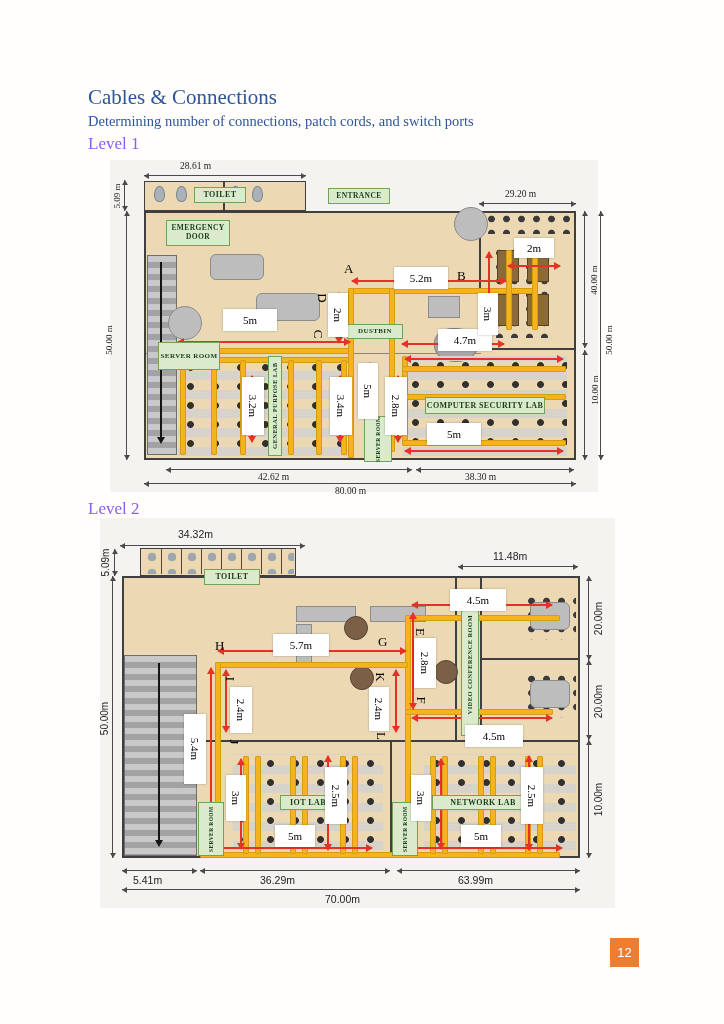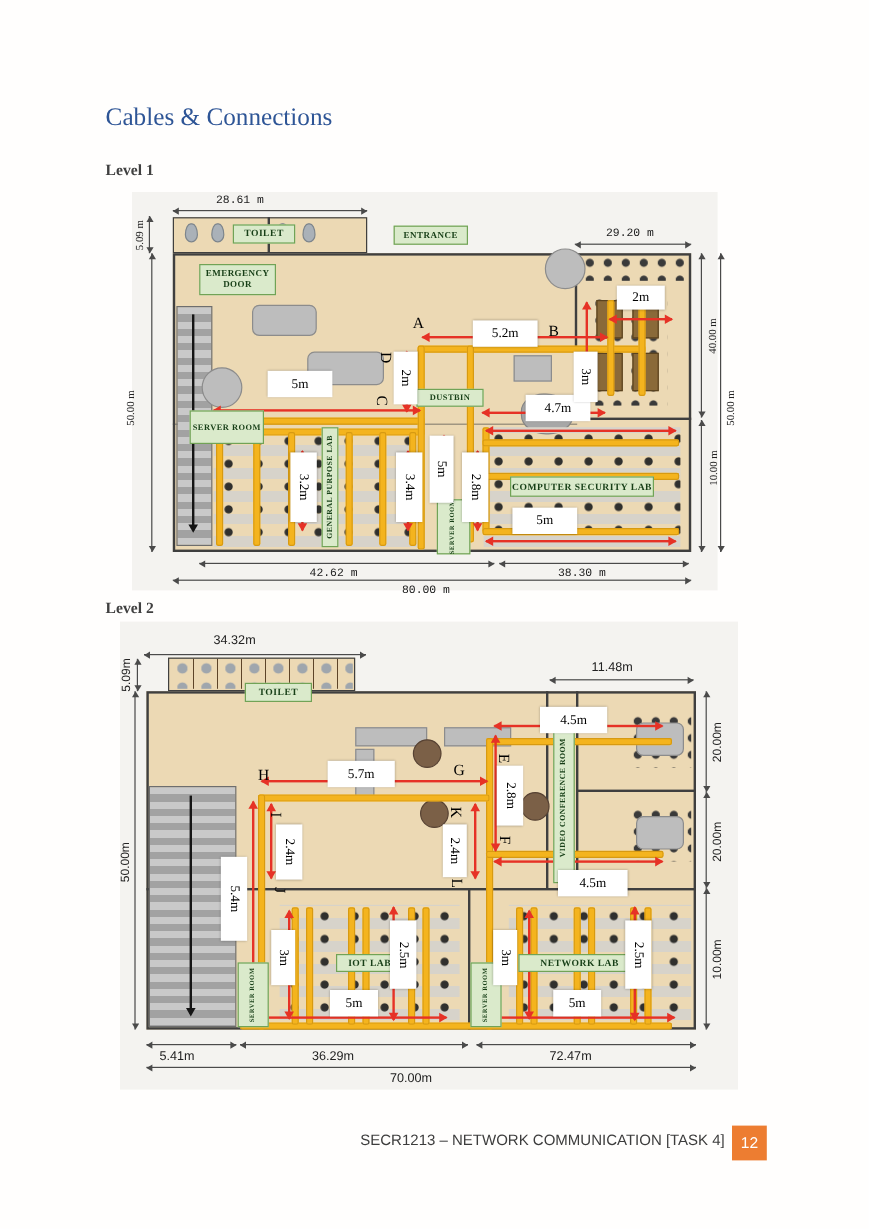--- a/index.html
+++ b/index.html
@@ -1,20 +1,20 @@
 <!DOCTYPE html>
 <html><head>
 <meta charset="utf-8">
 <style>
   html,body{margin:0;padding:0;background:#fff;}
   .page{position:relative;width:724px;height:1024px;background:#fffefd;overflow:hidden;
         font-family:"Liberation Serif",serif;}
   .title{position:absolute;left:88px;top:85px;font-size:21px;color:#2e5596;text-align:center;}
   .subtitle{position:absolute;left:88px;top:113px;font-size:14.5px;color:#2e5596;}
-  .lvl{position:absolute;left:88px;font-size:13px;color:#404040;font-weight:bold;}
+  .lvl{position:absolute;left:88px;font-size:17px;color:#8b5cf6;}
   .plan{position:absolute;background:#f4f3f0;}
   .floor{position:absolute;background:#ecd9b4;border:2px solid #3f3f3f;box-sizing:border-box;}
   .wall{position:absolute;background:#3f3f3f;}
   .stairs{position:absolute;background:repeating-linear-gradient(180deg,#c9c9c9 0 6px,#a2a2a2 6px 12px);
           border:1.5px solid #6e6e6e;box-sizing:border-box;}
   .sarrow{position:absolute;width:2px;background:#151515;}
   .sarrow::after{content:"";position:absolute;bottom:-6px;left:-3px;border:4px solid transparent;border-top:7px solid #151515;}
   .desks{position:absolute;background-image:radial-gradient(circle,#30302e 3px,rgba(0,0,0,0) 3.8px),
          repeating-linear-gradient(0deg,#d7d3ca 0 9px,rgba(0,0,0,0) 9px 19px);
          background-size:25px 19px,auto;}
@@ -42,21 +42,21 @@
   .meas.v::before{top:-1px;left:-3px;border-left:4px solid transparent;border-right:4px solid transparent;border-bottom:7px solid #e63226;}
   .meas.v::after{bottom:-1px;left:-3px;border-left:4px solid transparent;border-right:4px solid transparent;border-top:7px solid #e63226;}
   .dim{position:absolute;background:#4a4a4a;}
   .dim.h{height:1px;} .dim.v{width:1px;}
   .dim::before,.dim::after{content:"";position:absolute;width:0;height:0;}
   .dim.h::before{left:0;top:-2.5px;border-top:3px solid transparent;border-bottom:3px solid transparent;border-right:5px solid #4a4a4a;}
   .dim.h::after{right:0;top:-2.5px;border-top:3px solid transparent;border-bottom:3px solid transparent;border-left:5px solid #4a4a4a;}
   .dim.v::before{top:0;left:-2.5px;border-left:3px solid transparent;border-right:3px solid transparent;border-bottom:5px solid #4a4a4a;}
   .dim.v::after{bottom:0;left:-2.5px;border-left:3px solid transparent;border-right:3px solid transparent;border-top:5px solid #4a4a4a;}
   .dtext{position:absolute;color:#222;white-space:nowrap;}
-  .l1 .dtext{font-family:Liberation Mono, monospace;font-size:9.5px;text-align:right;}
+  .l1 .dtext{font-family:Liberation Serif, serif;font-size:9.5px;text-align:right;}
   .l2 .dtext{font-family:"Liberation Sans",sans-serif;font-size:10.5px;}
   .vdt{position:absolute;display:flex;align-items:center;justify-content:center;}
   .vdt span{transform:rotate(-90deg);white-space:nowrap;color:#222;}
   .l1 .vdt span{font-family:"Liberation Serif",serif;font-size:9px;}
   .l2 .vdt span{font-family:"Liberation Sans",sans-serif;font-size:10px;}
   .mlabel{position:absolute;background:#fff;display:flex;align-items:center;justify-content:center;
           font-family:"Liberation Serif",serif;font-size:11px;color:#000;box-shadow:0 0 2px rgba(0,0,0,.3);}
   .mlabel.v span{transform:rotate(90deg);white-space:nowrap;}
   .glabel{position:absolute;background:#daeacb;border:1px solid #71a356;color:#173f17;
           font-family:"Liberation Serif",serif;font-weight:700;letter-spacing:.4px;
@@ -69,20 +69,21 @@
           font-size:12.5px;color:#3d3d3d;}
   .badge{position:absolute;left:610px;top:938px;width:29px;height:29px;background:#ed7d31;color:#fff;
          display:flex;align-items:center;justify-content:center;font-family:"Liberation Sans",sans-serif;font-size:13px;}
 </style>
 </head>
 <body>
 
 <div class="page">
 
   <div class="title">Cables &amp; Connections</div>
+  <div class="subtitle">Determining number of connections, patch cords, and switch ports</div>
   <div class="lvl" style="top:134px">Level 1</div>
   <div class="lvl" style="top:499px">Level 2</div>
 
   <div class="plan l1" style="left:110px;top:160px;width:488px;height:332px">
 
     <div class="floor" style="left:34px;top:21px;width:162px;height:30px;border-width:1.5px"></div>
     <div class="wc" style="left:44px;top:26px"></div>
     <div class="wc" style="left:66px;top:26px"></div>
     <div class="wc" style="left:120px;top:26px"></div>
     <div class="wc" style="left:142px;top:26px"></div>
@@ -386,20 +387,19 @@
       </div>
     <div class="dim v" style="left:12px;top:58px;height:282px"></div>
     <div class="vdt" style="left:-2px;top:170px;width:14px;height:60px">
         <span>50.00m</span>
       </div>
     <div class="dim h" style="left:22px;top:352px;width:75px"></div>
     <div class="dtext" style="left:33px;top:356px">5.41m</div>
     <div class="dim h" style="left:100px;top:352px;width:190px"></div>
     <div class="dtext" style="left:160px;top:356px">36.29m</div>
     <div class="dim h" style="left:297px;top:352px;width:183px"></div>
-    <div class="dtext" style="left:358px;top:356px">72.47m</div>
+    <div class="dtext" style="left:358px;top:356px">63.99m</div>
     <div class="dim h" style="left:22px;top:371px;width:458px"></div>
     <div class="dtext" style="left:225px;top:375px">70.00m</div>
   </div>
 
-  <div class="footer">SECR1213 – NETWORK COMMUNICATION [TASK 4]</div>
   <div class="badge">12</div>
 </div>
 
 </body></html>

